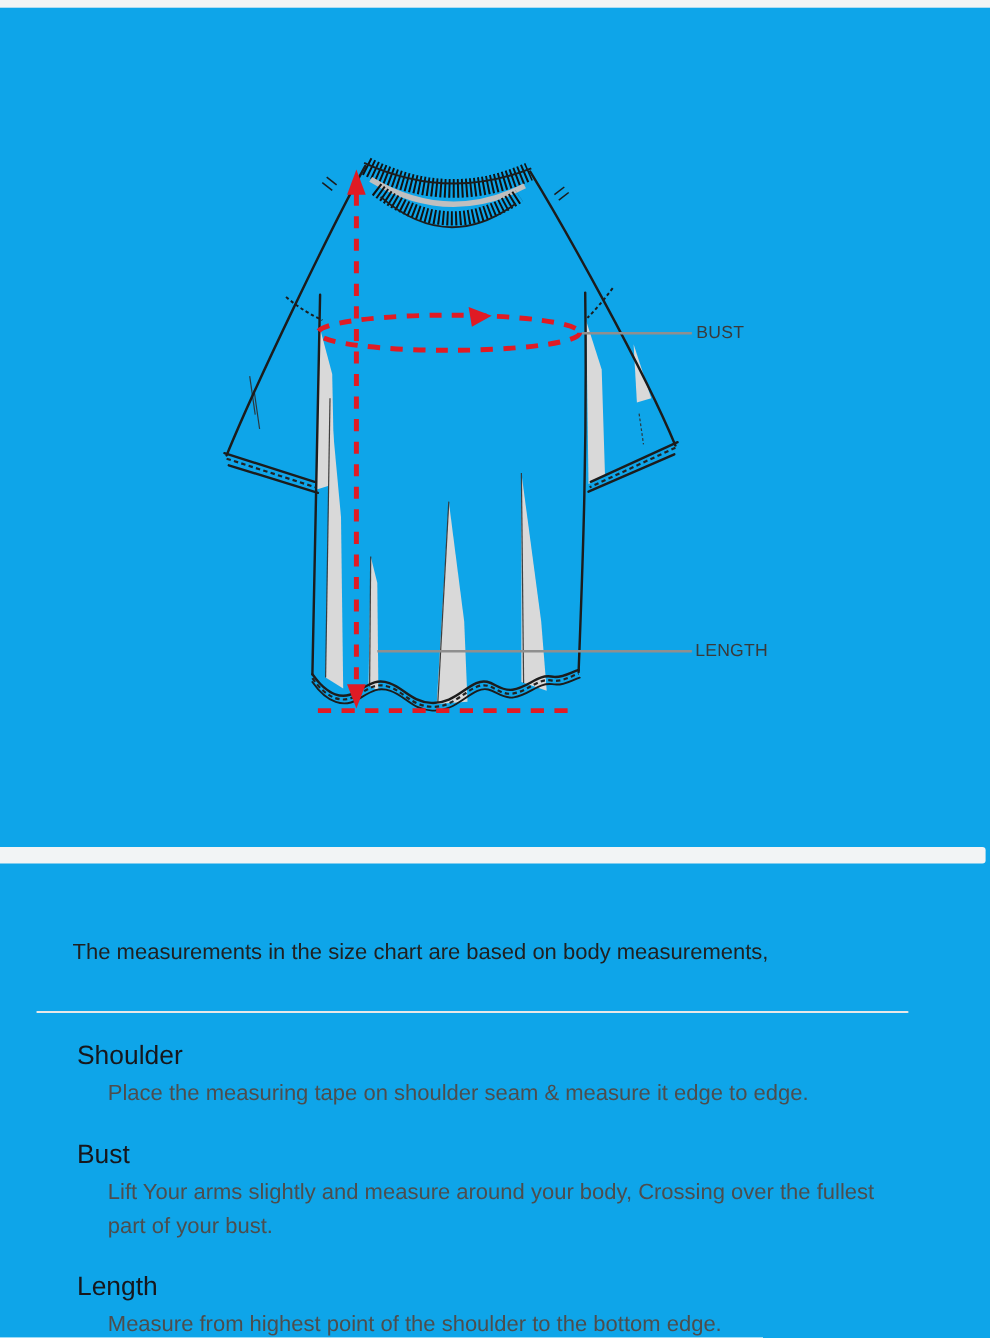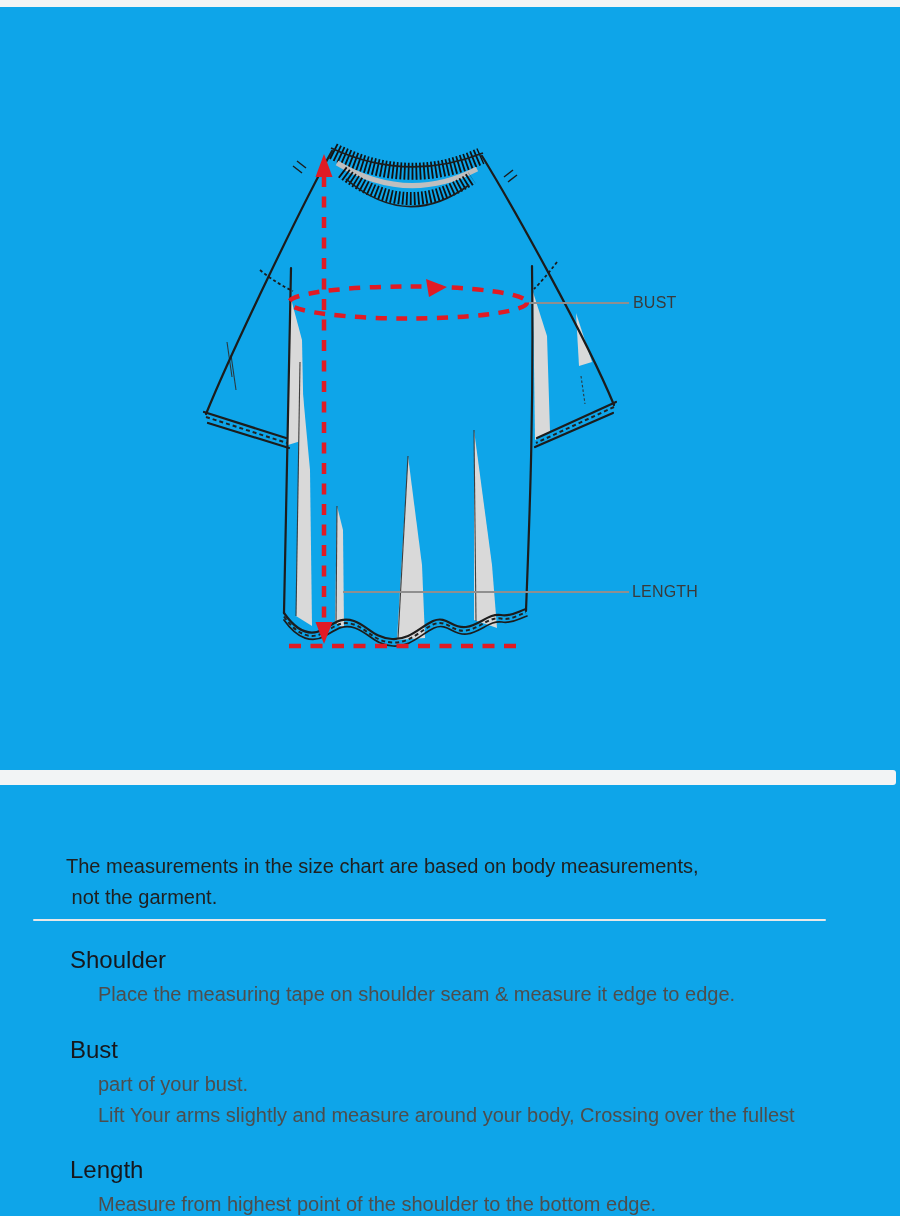--- a/index.html
+++ b/index.html
@@ -113,34 +113,33 @@
       </g>
     </svg>
     <span class="measure-label label-bust">BUST</span>
     <span class="measure-label label-length">LENGTH</span>
   </div>
 
   <div class="section-strip"></div>
 
   <div class="note">
     <div>The measurements in the size chart are based on body measurements,</div>
-    <div> not the garment.</div>
   </div>
 
   <div class="divider"></div>
 
   <div class="section" id="sec-shoulder">
     <div class="sec-title">Shoulder</div>
     <div class="sec-line">Place the measuring tape on shoulder seam &amp; measure it edge to edge.</div>
   </div>
 
   <div class="section" id="sec-bust">
     <div class="sec-title">Bust</div>
+    <div class="sec-line">Lift Your arms slightly and measure around your body, Crossing over the fullest</div>
     <div class="sec-line">part of your bust.</div>
-    <div class="sec-line">Lift Your arms slightly and measure around your body, Crossing over the fullest</div>
   </div>
 
   <div class="section" id="sec-length">
     <div class="sec-title">Length</div>
     <div class="sec-line">Measure from highest point of the shoulder to the bottom edge.</div>
   </div>
 
 </div>
 
 </body></html>

